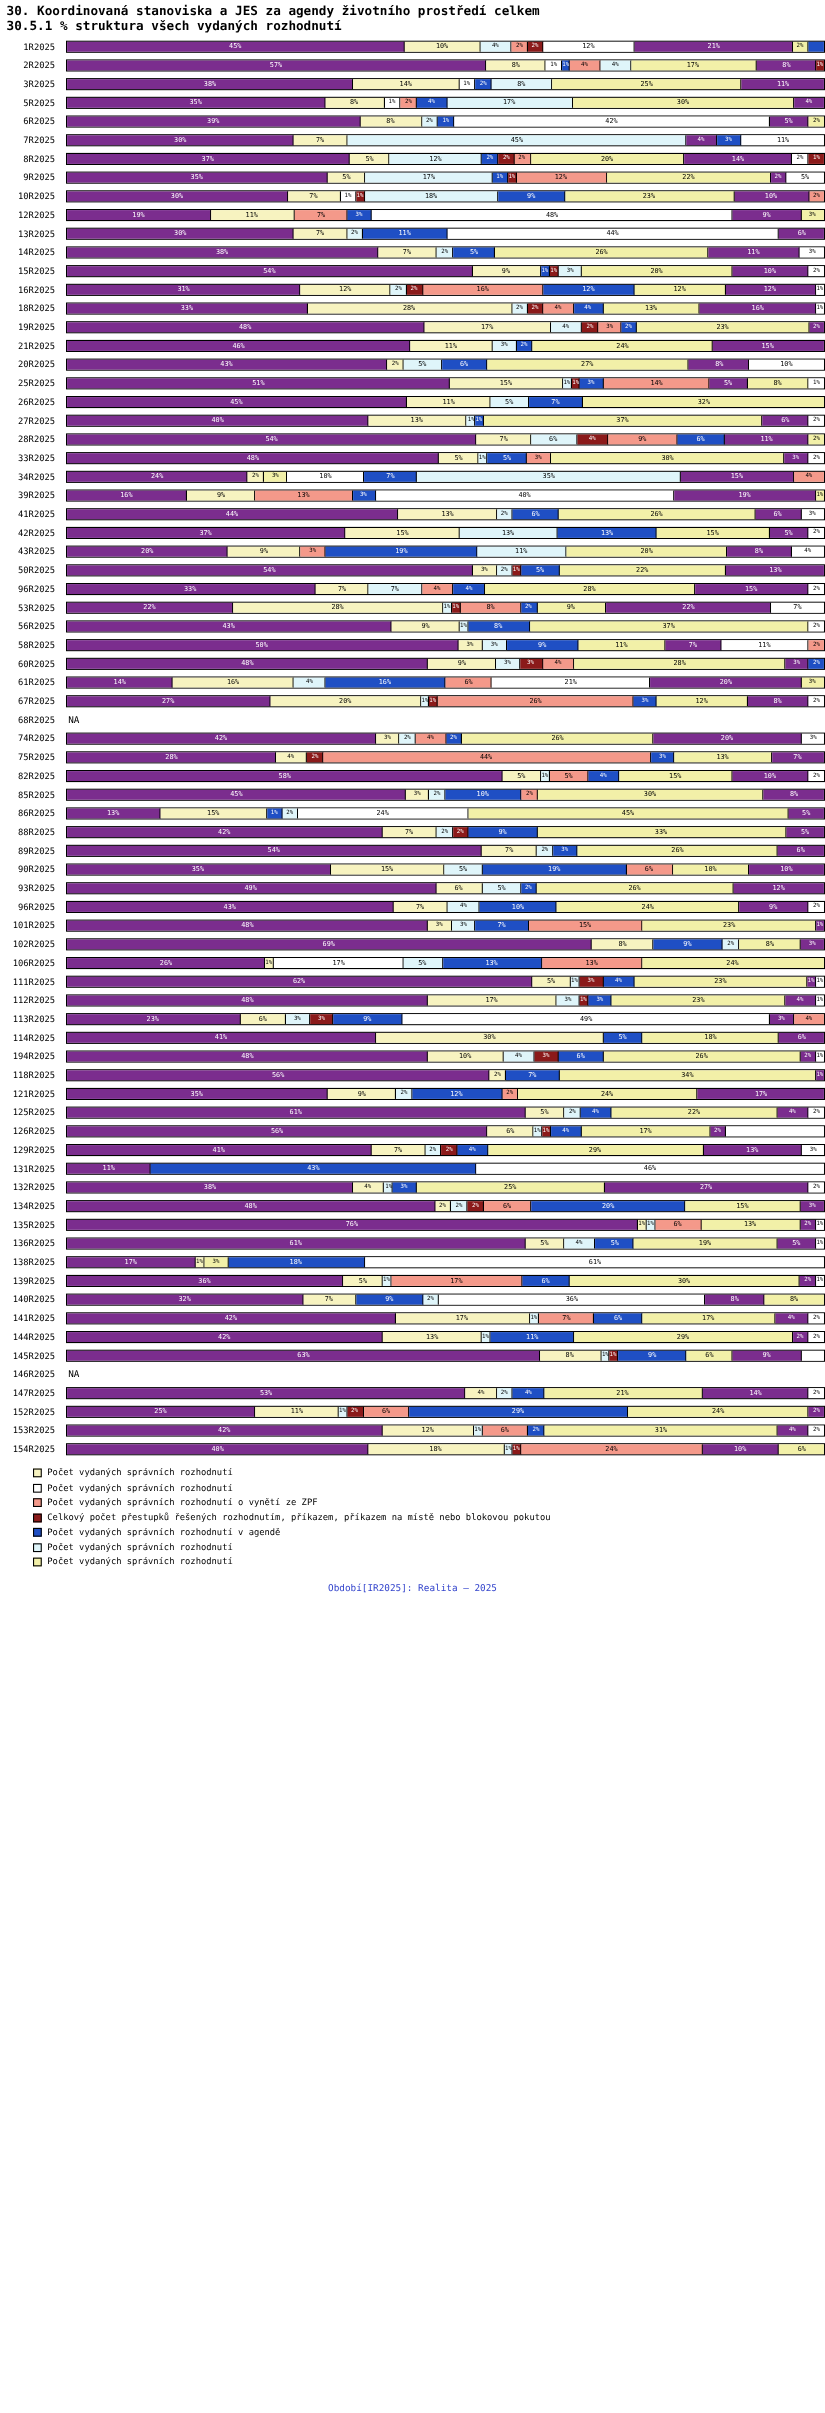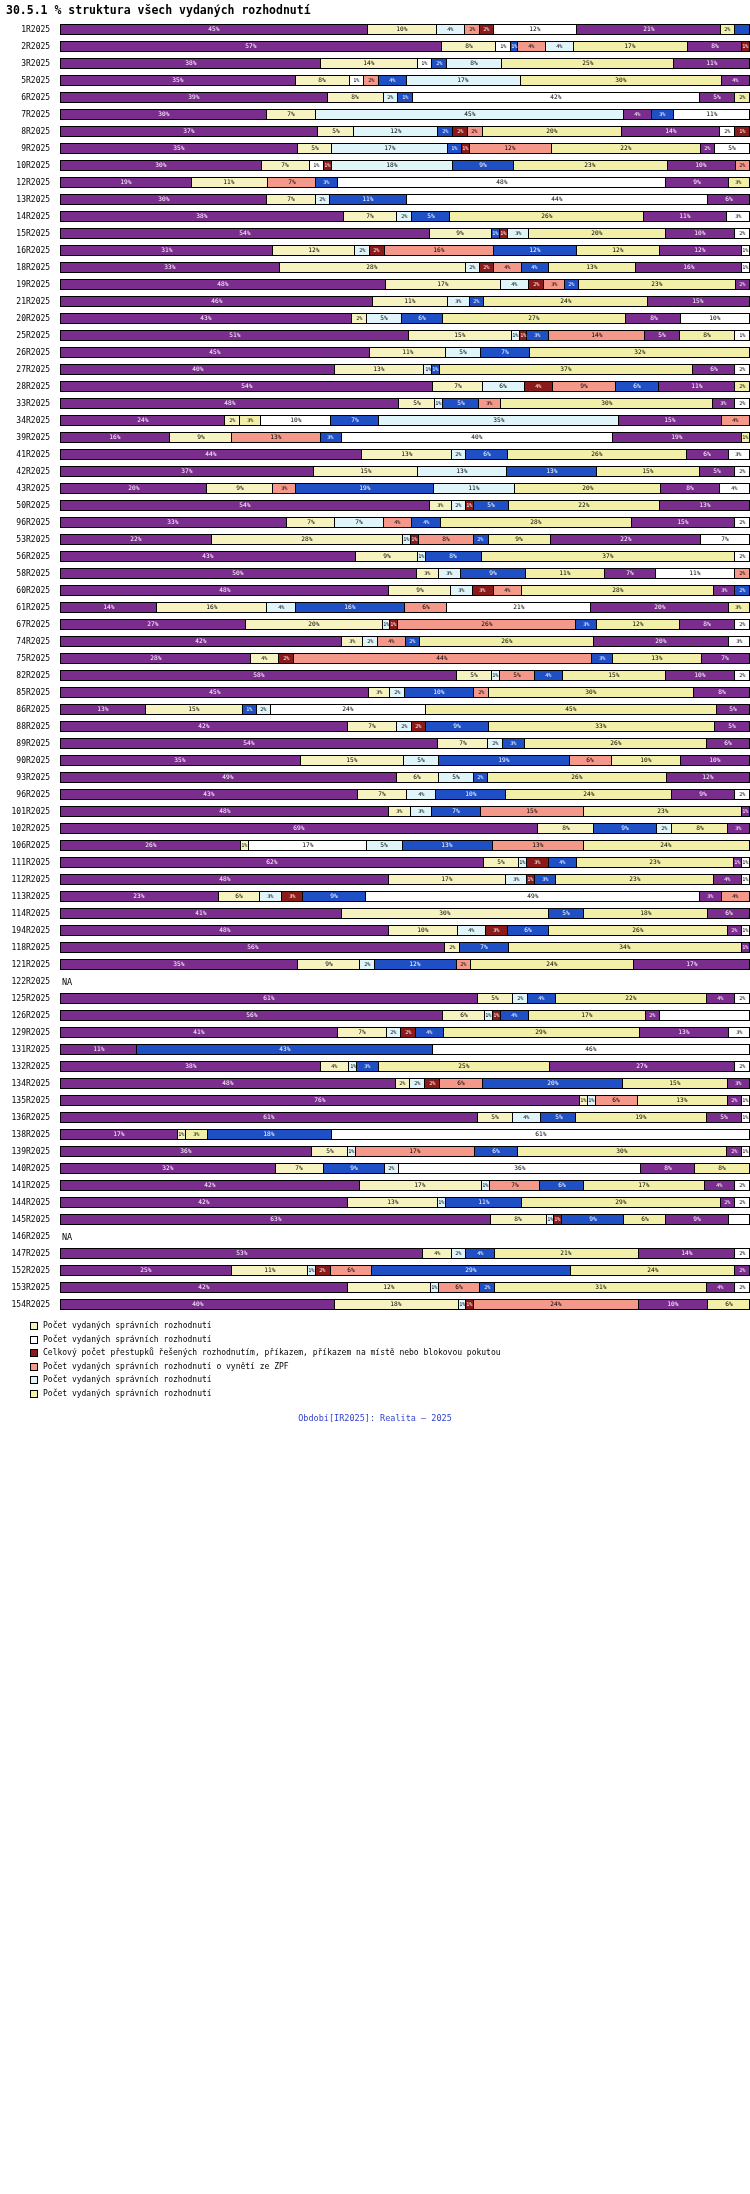--- a/index.html
+++ b/index.html
@@ -113,20 +113,21 @@
     margin-top:12px;
     text-align:center;
     font-size:8.5px;
     color:#3344cc;
   }
 </style>
 </head>
 <body>
 
 <div class="title-block">
+  <div class="title-line">30. Koordinovaná stanoviska a JES za agendy životního prostředí celkem</div>
   <div class="title-line">30.5.1 % struktura všech vydaných rozhodnutí</div>
 </div>
 
 <div class="chart-area">
   <table class="rows">
     <tbody id="rows-body">
         <tr>
           <td class="rowlabel">1</td>
           <td class="rowperiod">R2025</td>
           <td class="barcell">
@@ -1242,20 +1243,27 @@
               <div class="seg" style="background: rgb(123, 45, 142); flex: 0.08 0 0px;">
                 <span style="color: rgb(255, 255, 255);">8%</span>
               </div>
               <div class="seg" style="background: rgb(255, 255, 255); flex: 0.02 0 0px;">
                 <span style="font-size: 5.5px;">2%</span>
               </div>
             </div>
           </td>
         </tr>
         <tr>
+          <td class="rowlabel">68</td>
+          <td class="rowperiod">R2025</td>
+          <td class="barcell">
+            <div class="na-text">NA</div>
+          </td>
+        </tr>
+        <tr>
           <td class="rowlabel">74</td>
           <td class="rowperiod">R2025</td>
           <td class="barcell">
             <div class="bar">
               <div class="seg" style="background: rgb(123, 45, 142); flex: 0.411765 0 0px;">
                 <span style="color: rgb(255, 255, 255);">42%</span>
               </div>
               <div class="seg" style="background: rgb(247, 243, 192); flex: 0.0294118 0 0px;">
                 <span style="font-size: 5.5px;">3%</span>
               </div>
@@ -1816,27 +1824,20 @@
               <div class="seg" style="background: rgb(244, 153, 138); flex: 0.019802 0 0px;">
                 <span style="font-size: 5.5px;">2%</span>
               </div>
               <div class="seg" style="background: rgb(242, 240, 168); flex: 0.237624 0 0px;">
                 <span>24%</span>
               </div>
               <div class="seg" style="background: rgb(123, 45, 142); flex: 0.168317 0 0px;">
                 <span style="color: rgb(255, 255, 255);">17%</span>
               </div>
             </div>
-          </td>
-        </tr>
-        <tr>
-          <td class="rowlabel">122</td>
-          <td class="rowperiod">R2025</td>
-          <td class="barcell">
-            <div class="na-text">NA</div>
           </td>
         </tr>
         <tr>
           <td class="rowlabel">125</td>
           <td class="rowperiod">R2025</td>
           <td class="barcell">
             <div class="bar">
               <div class="seg" style="background: rgb(123, 45, 142); flex: 0.61 0 0px;">
                 <span style="color: rgb(255, 255, 255);">61%</span>
               </div>
@@ -2374,26 +2375,30 @@
 <div class="legend" id="legend-box">
     <div class="legend-item">
       <span class="swatch" style="background: rgb(247, 243, 192);"></span>
       <span class="legend-label">Počet vydaných správních rozhodnutí</span>
     </div>
     <div class="legend-item">
       <span class="swatch" style="background: rgb(255, 255, 255);"></span>
       <span class="legend-label">Počet vydaných správních rozhodnutí</span>
     </div>
     <div class="legend-item">
+      <span class="swatch" style="background: rgb(244, 153, 138);"></span>
+      <span class="legend-label">Počet vydaných správních rozhodnutí o vynětí ze ZPF</span>
+    </div>
+    <div class="legend-item">
       <span class="swatch" style="background: rgb(139, 26, 26);"></span>
       <span class="legend-label">Celkový počet přestupků řešených rozhodnutím, příkazem, příkazem na místě nebo blokovou pokutou</span>
     </div>
     <div class="legend-item">
-      <span class="swatch" style="background: rgb(244, 153, 138);"></span>
-      <span class="legend-label">Počet vydaných správních rozhodnutí o vynětí ze ZPF</span>
+      <span class="swatch" style="background: rgb(31, 79, 196);"></span>
+      <span class="legend-label">Počet vydaných správních rozhodnutí v agendě</span>
     </div>
     <div class="legend-item">
       <span class="swatch" style="background: rgb(223, 245, 250);"></span>
       <span class="legend-label">Počet vydaných správních rozhodnutí</span>
     </div>
     <div class="legend-item">
       <span class="swatch" style="background: rgb(242, 240, 168);"></span>
       <span class="legend-label">Počet vydaných správních rozhodnutí</span>
     </div>
   </div>

